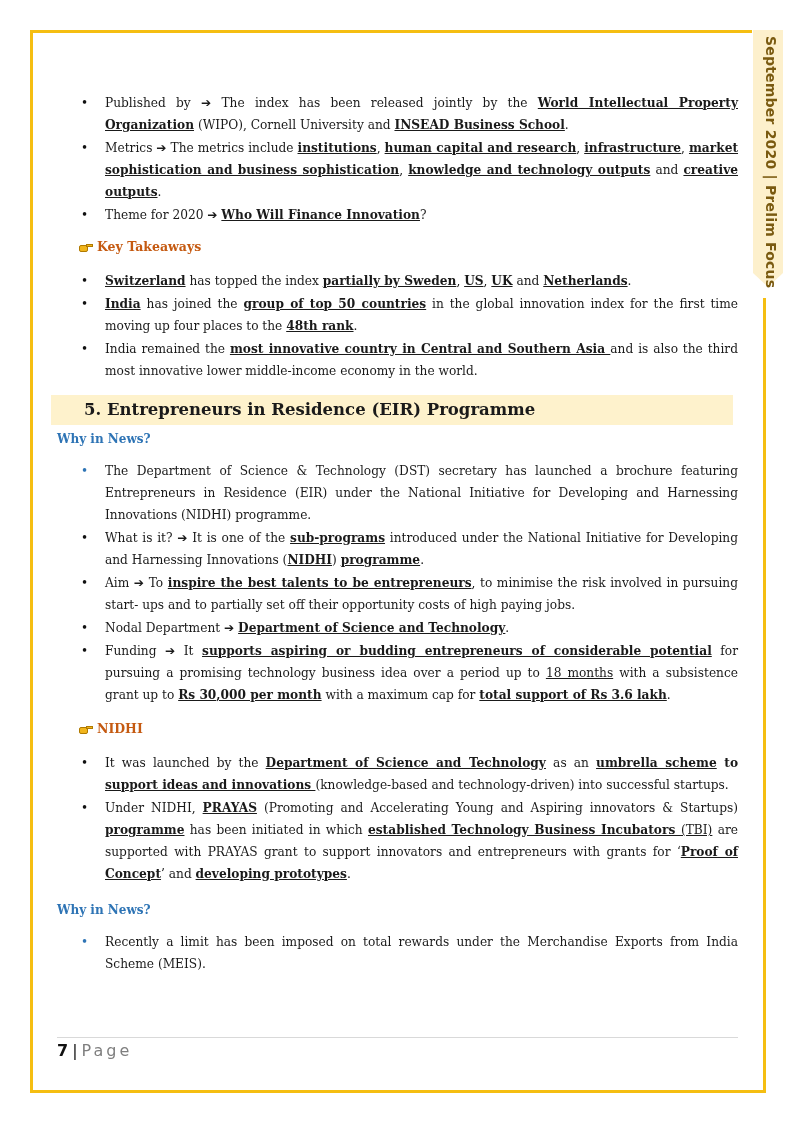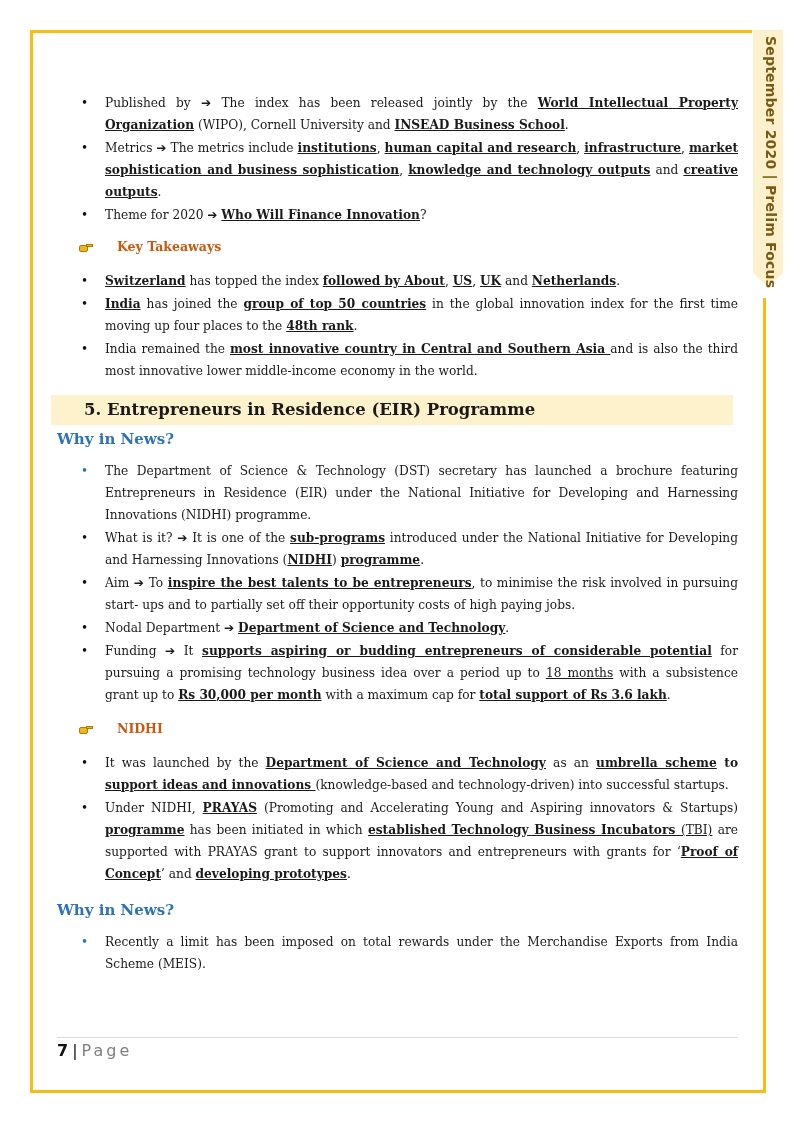--- a/index.html
+++ b/index.html
@@ -15,27 +15,27 @@
   .side-tab-text { position:absolute; left:757px; top:36px; width:22px; height:240px;
                    writing-mode:vertical-rl; font-family:"DejaVu Sans", sans-serif;
                    font-weight:bold; font-size:14px; color:#7a5a10; letter-spacing:0.2px; white-space:nowrap; }
   .content { position:absolute; left:57px; top:92px; width:681px; font-size:12.2px; line-height:22px; }
   ul { list-style:none; margin:0; padding:0; }
   li { position:relative; padding-left:48px; text-align:justify; margin-bottom:1px; }
   li .dot { position:absolute; left:24px; top:0; font-size:12px; color:#111; }
   li.blue .dot { color:#2e74b5; }
   b.u, .u { text-decoration:underline; }
   b { font-weight:bold; }
-  .takeaway { color:#c55a11; font-weight:bold; font-size:12.5px; margin:10px 0 12px 22px; display:flex; align-items:center;gap:20px; }
+  .takeaway { color:#c55a11; font-weight:bold; font-size:12.5px; margin:10px 0 12px 22px; display:flex; align-items:center; }
   .hand { display:inline-block; width:14px; height:10px; margin-right:4px; position:relative; }
   .hand::before { content:""; position:absolute; left:0; top:3px; width:9px; height:7px; background:#f1b51c; border-radius:2px; border:1px solid #b07a00; box-sizing:border-box; }
   .hand::after { content:""; position:absolute; left:7px; top:2px; width:7px; height:3px; background:#f1b51c; border:1px solid #b07a00; box-sizing:border-box; }
   .section-head { background:#fef2cc; margin-left:-6px; width:682px; height:30px; line-height:30px;
                   font-size:16.5px; font-weight:bold; color:#1a1a1a; padding-left:33px; box-sizing:border-box; }
-  .sub-head { color:#2e74b5; font-weight:bold; font-size:15px; margin:3px 0 10px 0; }
+  .sub-head { color:#2e74b5; font-weight:bold; font-size:12px; margin:3px 0 10px 0; }
   .sub-head.about { margin:12px 0 12px 0; }
   .footer-line { position:absolute; left:57px; top:1037px; width:681px; height:1px; background:#d9d9d9; }
   .footer { position:absolute; left:57px; top:1041px; font-family:"DejaVu Sans", sans-serif; font-size:16px; }
   .footer .num { font-weight:bold; color:#111; }
   .footer .sep { color:#111; margin:0 4px; }
   .footer .page { color:#7f7f7f; letter-spacing:3px; }
 </style>
 </head>
 <body>
 
@@ -50,21 +50,21 @@
       <li><span class="dot">•</span><span>Published by ➔ The index has been released jointly by the </span><b class="u">World Intellectual Property Organization</b><span> (WIPO), Cornell University and </span><b class="u">INSEAD Business School</b><span>.</span></li>
       <li><span class="dot">•</span><span>Metrics ➔ The metrics include </span><b class="u">institutions</b><span>, </span><b class="u">human capital and research</b><span>, </span><b class="u">infrastructure</b><span>, </span><b class="u">market sophistication and business sophistication</b><span>, </span><b class="u">knowledge and technology outputs</b><span> and </span><b class="u">creative outputs</b><span>.</span></li>
       <li><span class="dot">•</span><span>Theme for 2020 ➔ </span><b class="u">Who Will Finance Innovation</b><span>?</span></li>
     </ul>
 
   <div class="takeaway">
     <span class="hand"></span>
     <span>Key Takeaways</span>
   </div>
   <ul>
-      <li><span class="dot">•</span><b class="u">Switzerland</b><span> has topped the index </span><b class="u">followed by About</b><span>, </span><b class="u">US</b><span>, </span><b class="u">UK</b><span> and </span><b class="u">Netherlands</b><span>.</span></li>
+      <li><span class="dot">•</span><b class="u">Switzerland</b><span> has topped the index </span><b class="u">partially by Sweden</b><span>, </span><b class="u">US</b><span>, </span><b class="u">UK</b><span> and </span><b class="u">Netherlands</b><span>.</span></li>
       <li><span class="dot">•</span><b class="u">India</b><span> has joined the </span><b class="u">group of top 50 countries</b><span> in the global innovation index for the first time moving up four places to the </span><b class="u">48th rank</b><span>.</span></li>
       <li><span class="dot">•</span><span>India remained the </span><b class="u">most innovative country in Central and Southern Asia </b><span>and is also the third most innovative lower middle-income economy in the world.</span></li>
     </ul>
 
   <div style="height:12px"></div>
   <div class="section-head">5. Entrepreneurs in Residence (EIR) Programme</div>
   <div class="sub-head">Why in News?</div>
   <ul>
       <li class="blue"><span class="dot">•</span><span>The Department of Science &amp; Technology (DST) secretary has launched a brochure featuring Entrepreneurs in Residence (EIR) under the National Initiative for Developing and Harnessing Innovations (NIDHI) programme.</span></li>
     </ul>

